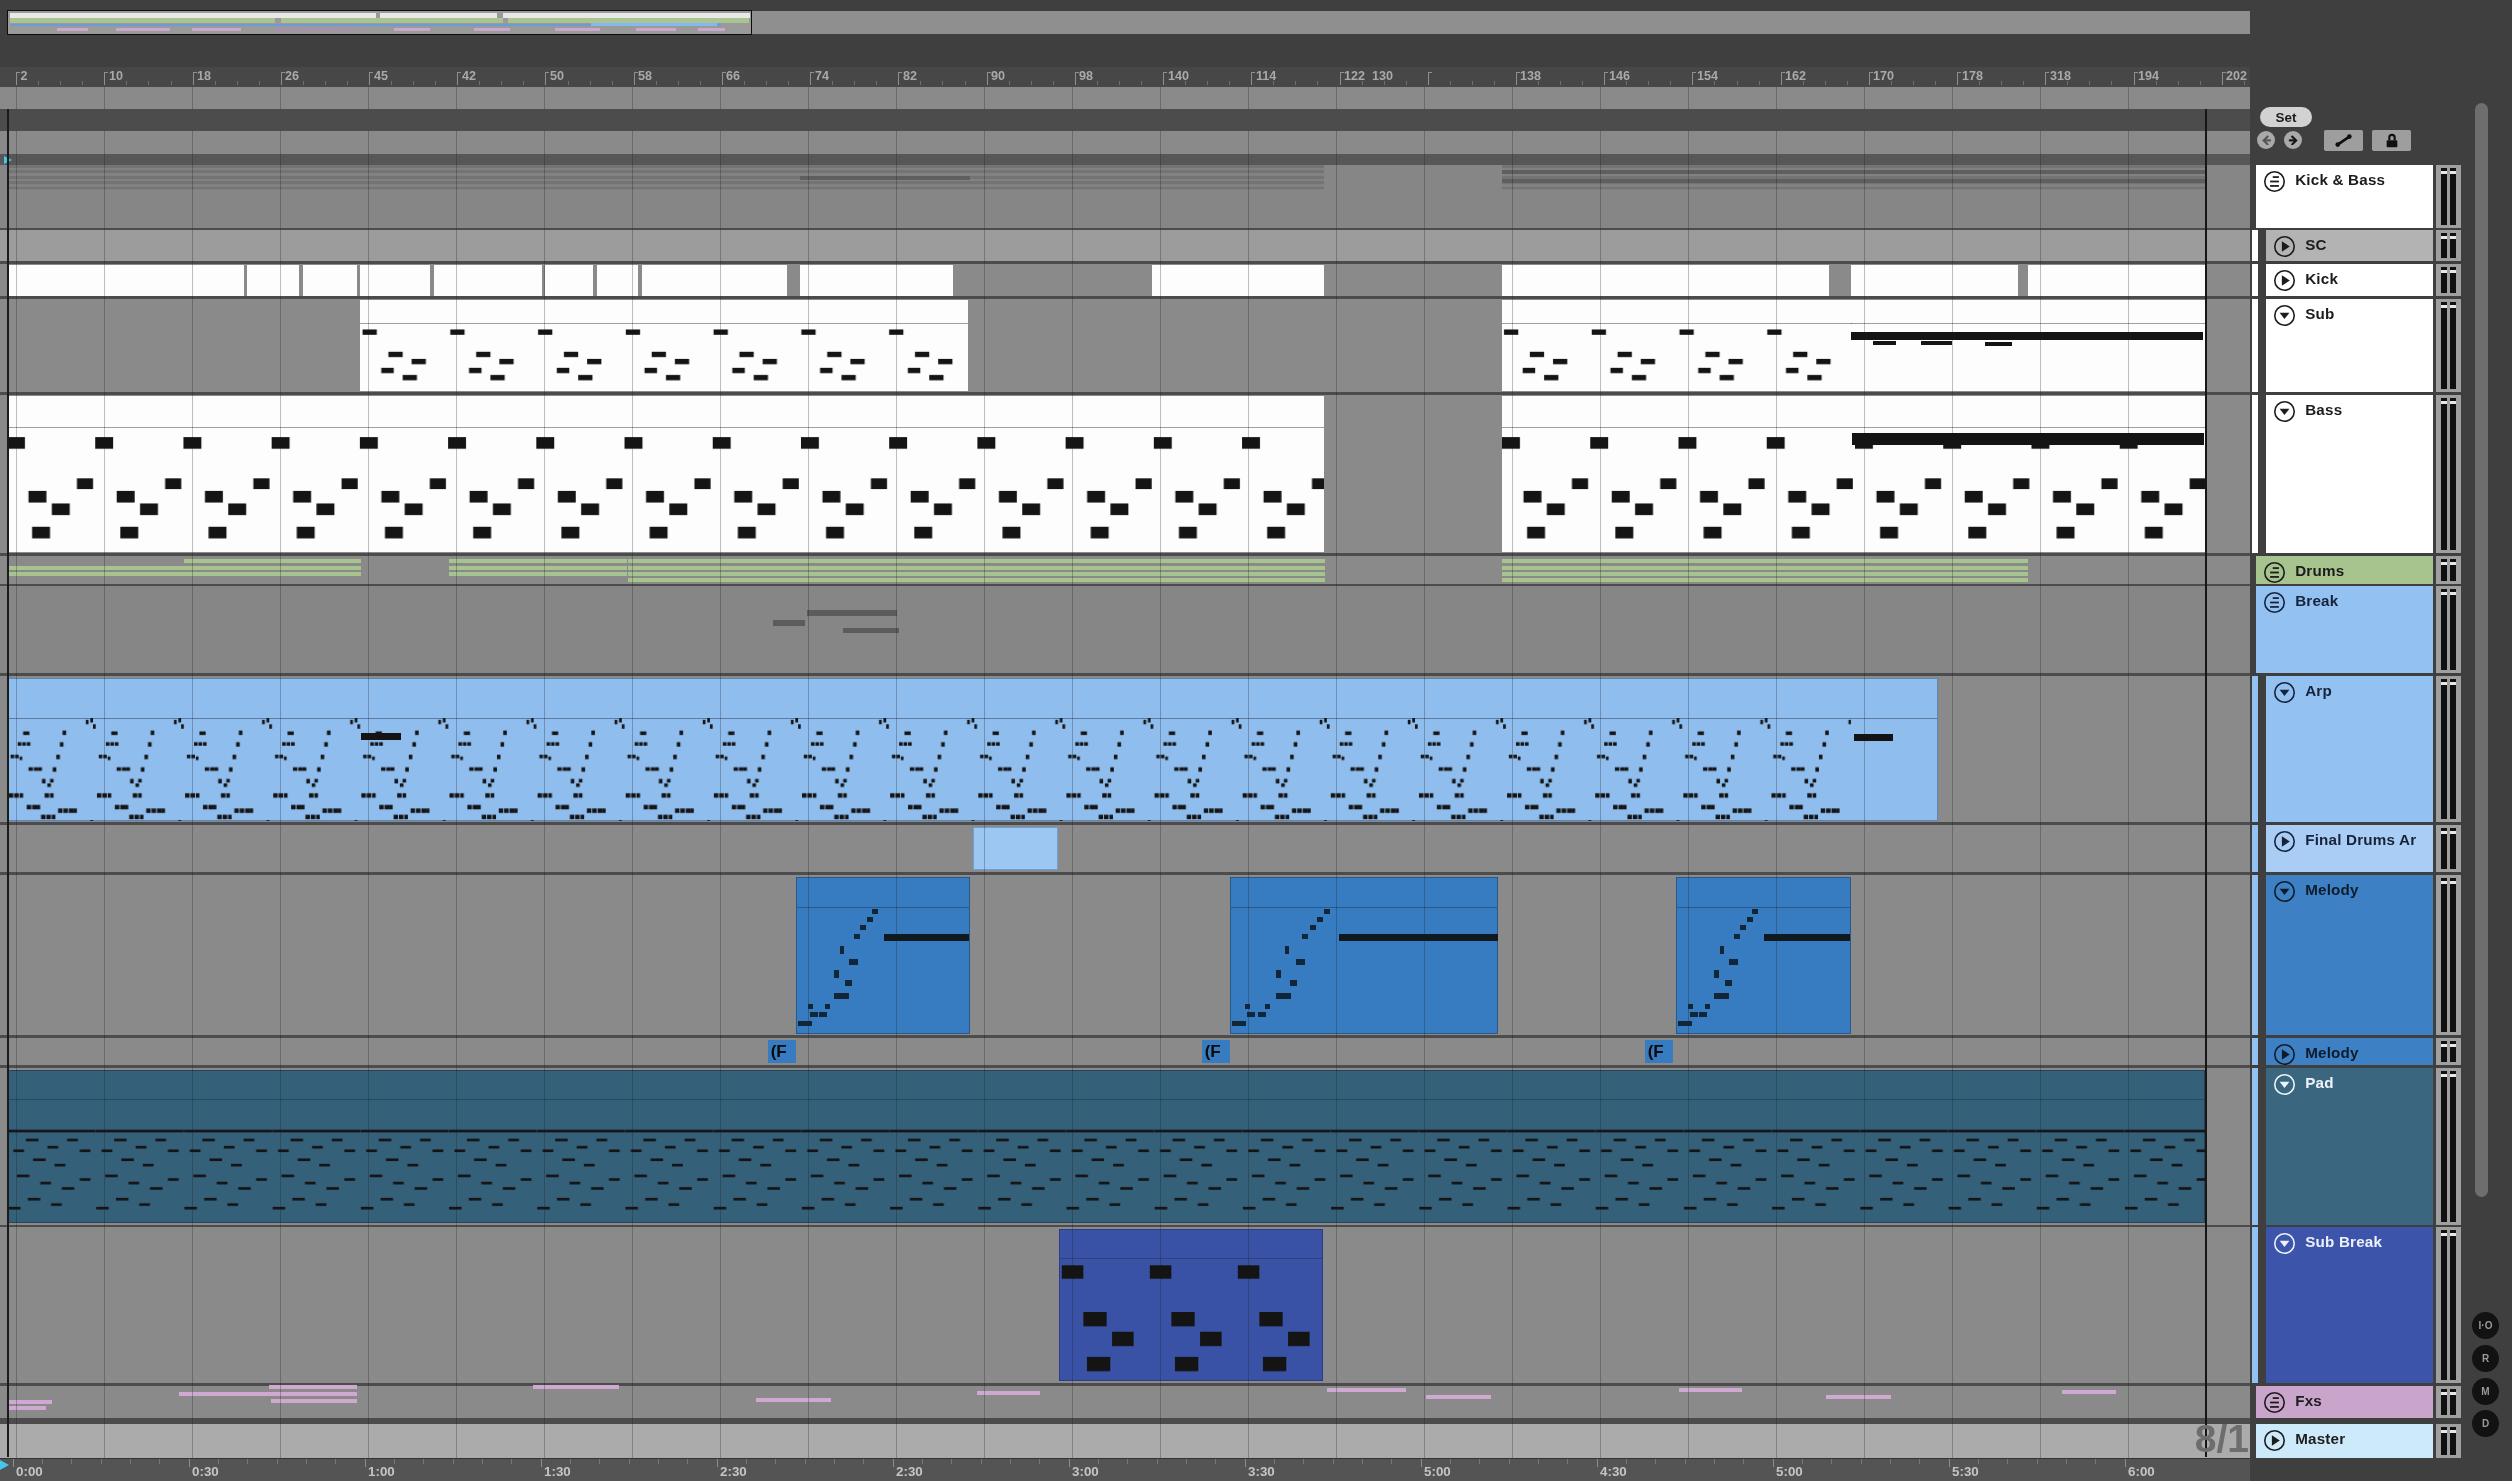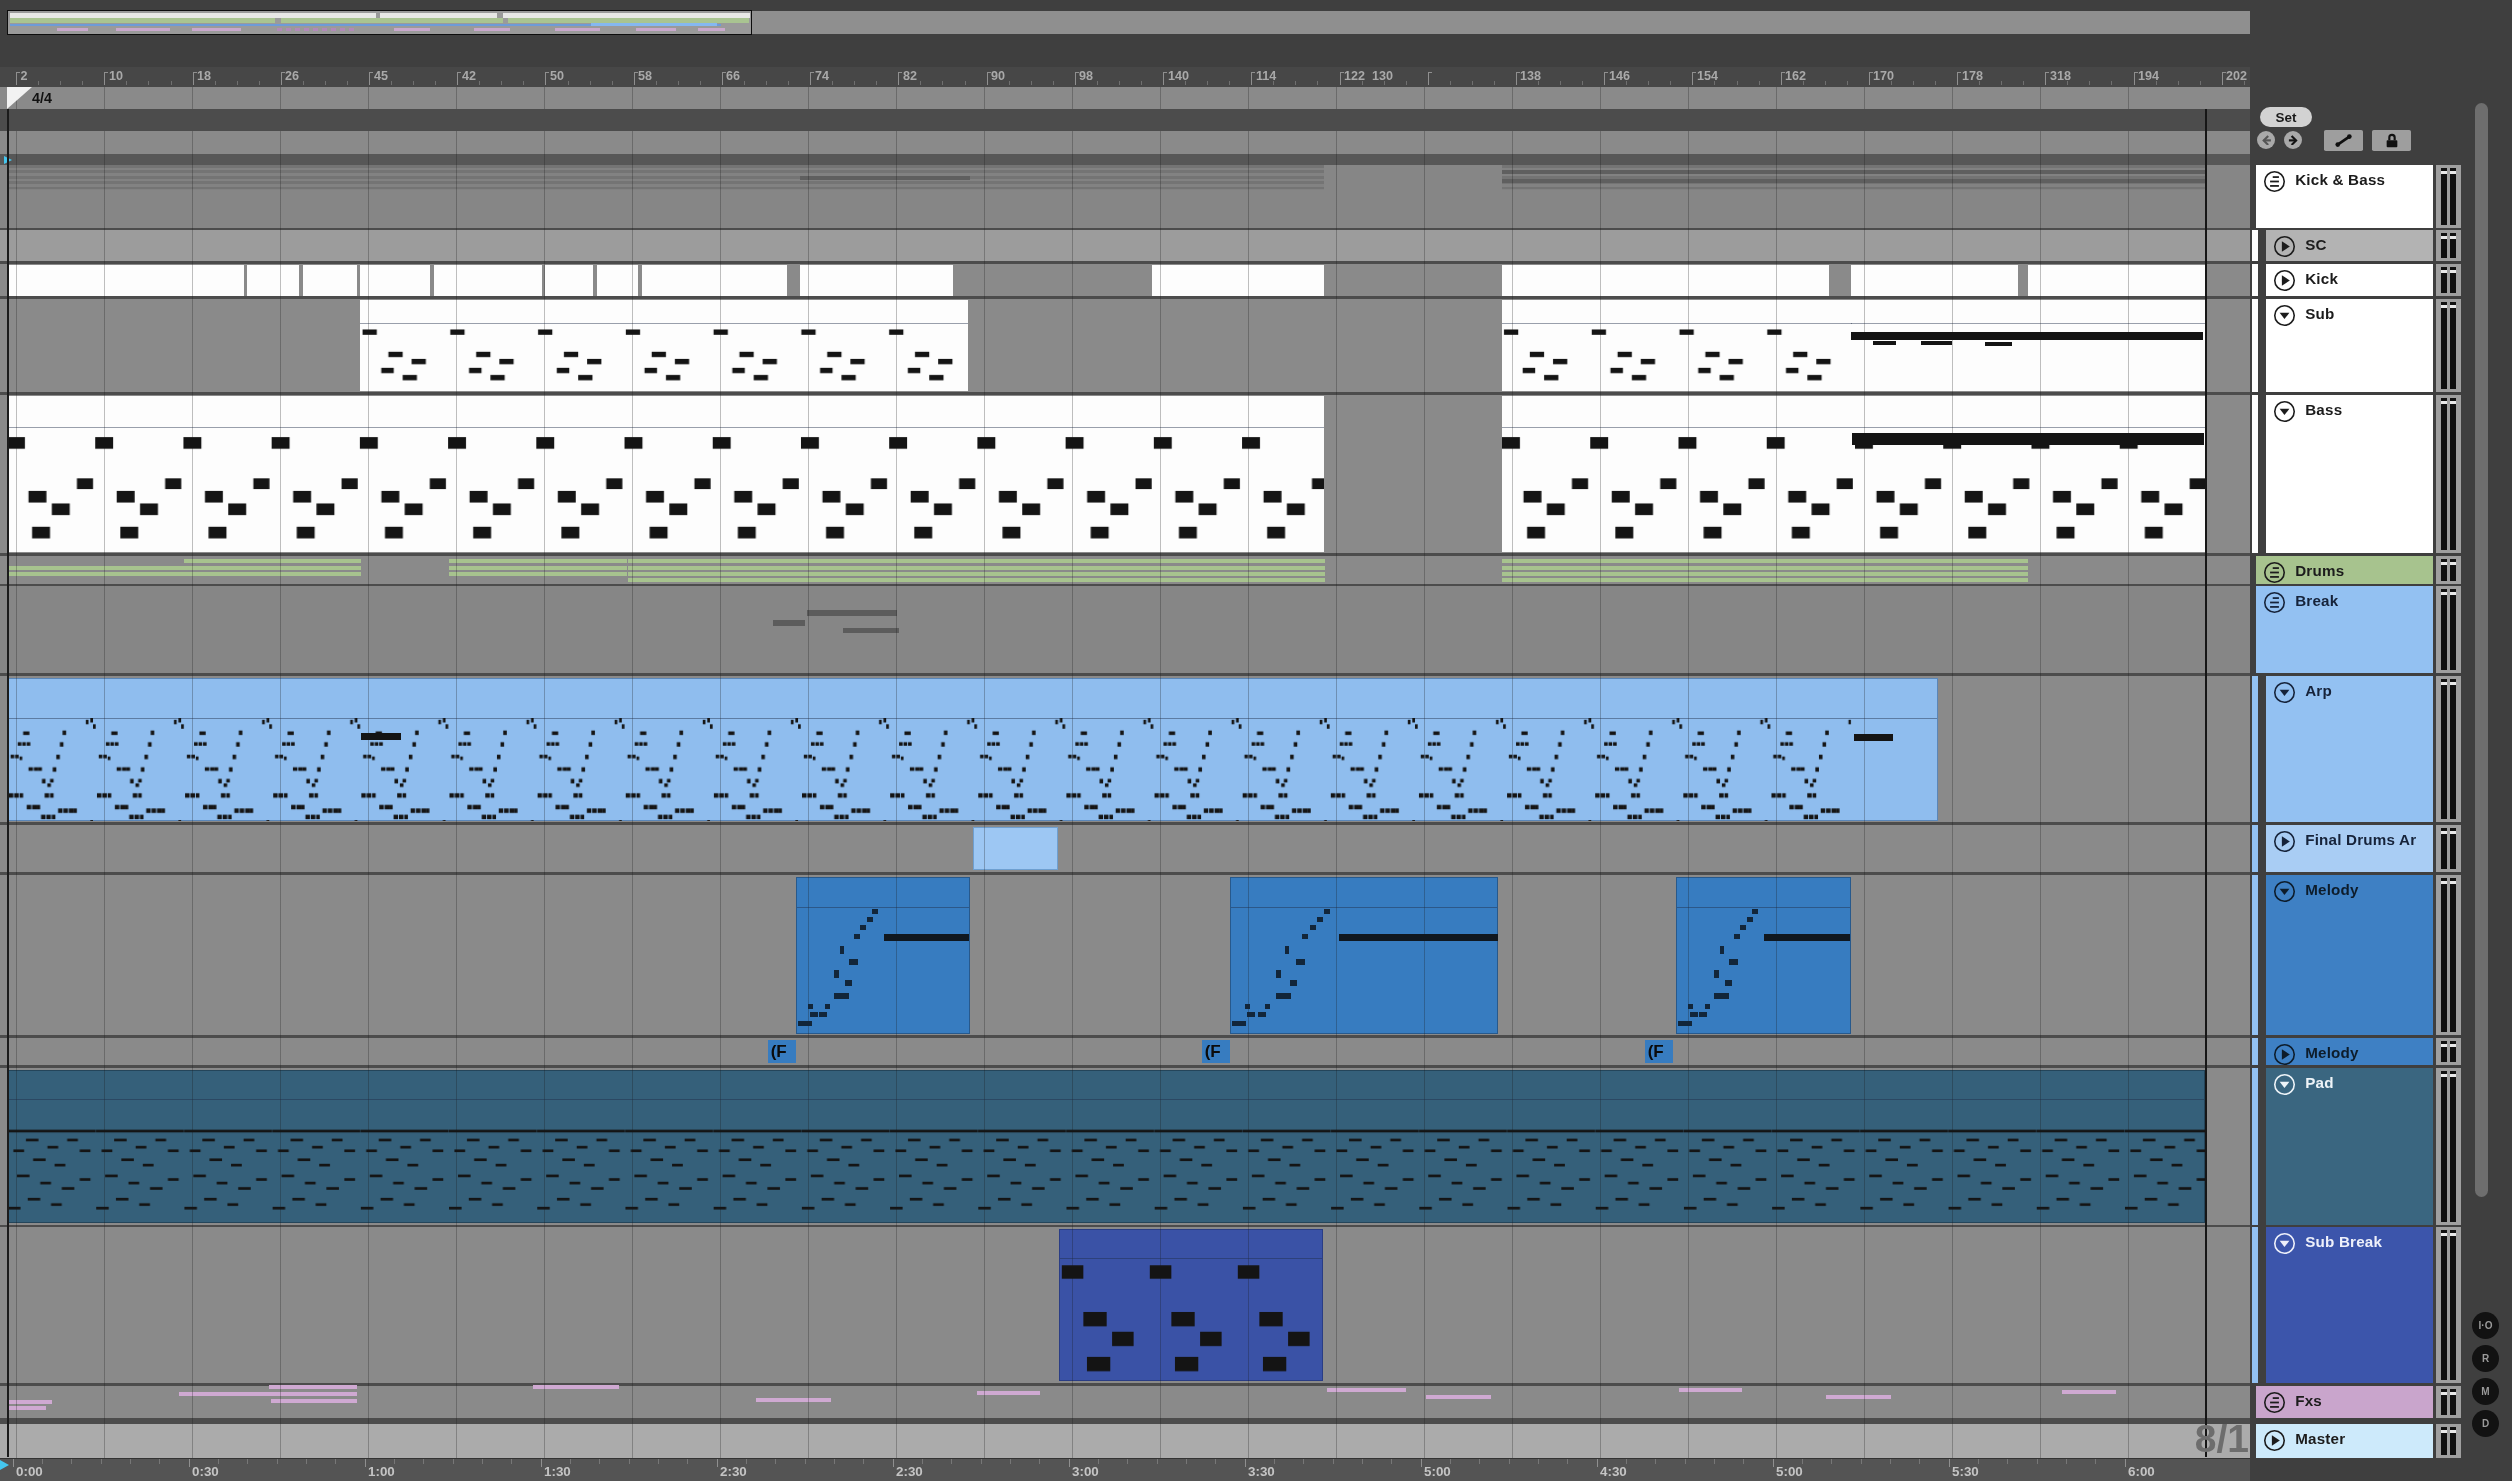--- a/index.html
+++ b/index.html
@@ -226,24 +226,20 @@
       <div class="tick" style="left: 2178px; top: 14.3px; width: 0.9px; height: 3.6px; background: rgb(111, 111, 111);"></div>
       <div class="tick" style="left: 2200px; top: 14.3px; width: 0.9px; height: 3.6px; background: rgb(111, 111, 111);"></div>
       <div class="barlabel" style="left: 2226px;">202</div>
       <div class="tick" style="left: 2222px; top: 5.4px; width: 0.9px; height: 12.6px;"></div>
       <div class="tick" style="left: 2222px; top: 5.4px; width: 3.6px; height: 0.9px;"></div>
       <div class="tick" style="left: 2244px; top: 14.3px; width: 0.9px; height: 3.6px; background: rgb(111, 111, 111);"></div>
       <div class="tick" style="left: 2266px; top: 14.3px; width: 0.9px; height: 3.6px; background: rgb(111, 111, 111);"></div>
       <div class="tick" style="left: 2288px; top: 14.3px; width: 0.9px; height: 3.6px; background: rgb(111, 111, 111);"></div>
     </div>
 
-  <div class="abs" id="sig-row-extras" style="left:0;top:87px;width:2250px;height:22.4px;z-index:6;">
-    <span class="abs" style="left:7.2px;top:0;width:0;height:0;border-top:22.4px solid #f2f2f2;border-right:25px solid transparent;"></span>
-    <span class="abs" style="left:32px;top:2.7px;font-weight:700;font-size:14.3px;color:#111;">4/4</span>
-  </div>
 
   <div class="abs" id="loop-row" style="left:0;top:109px;width:2250px;height:21.5px;background:#bdbdbd;border-top:1.8px solid #141414;box-sizing:border-box;">
     <span class="abs" style="left:9px;top:0.9px;font-size:13.4px;font-weight:700;color:#1a1a1a;">&gt;</span>
     <span class="abs" style="left:2186px;top:0.9px;font-size:13.4px;font-weight:700;color:#1a1a1a;">&lt;</span>
   </div>
 
   <div class="abs" id="lanes" style="left: 0px; top: 0px; width: 2250px; height: 1481px; background: transparent;">
       <div class="abs" style="left: 0px; top: 87px; width: 2250px; height: 1394px; background: rgb(76, 76, 76);"></div>
       <div class="lane" style="top: 87px; height: 22.4px; background: rgb(138, 138, 138);"></div>
       <div class="lane" style="top: 131px; height: 23px; background: rgb(138, 138, 138);"></div>

